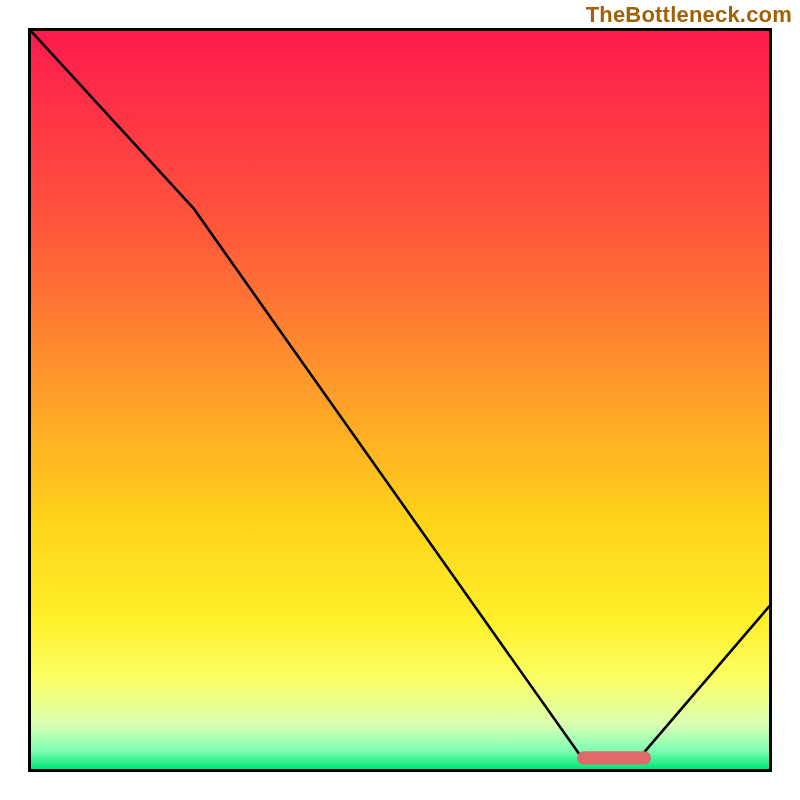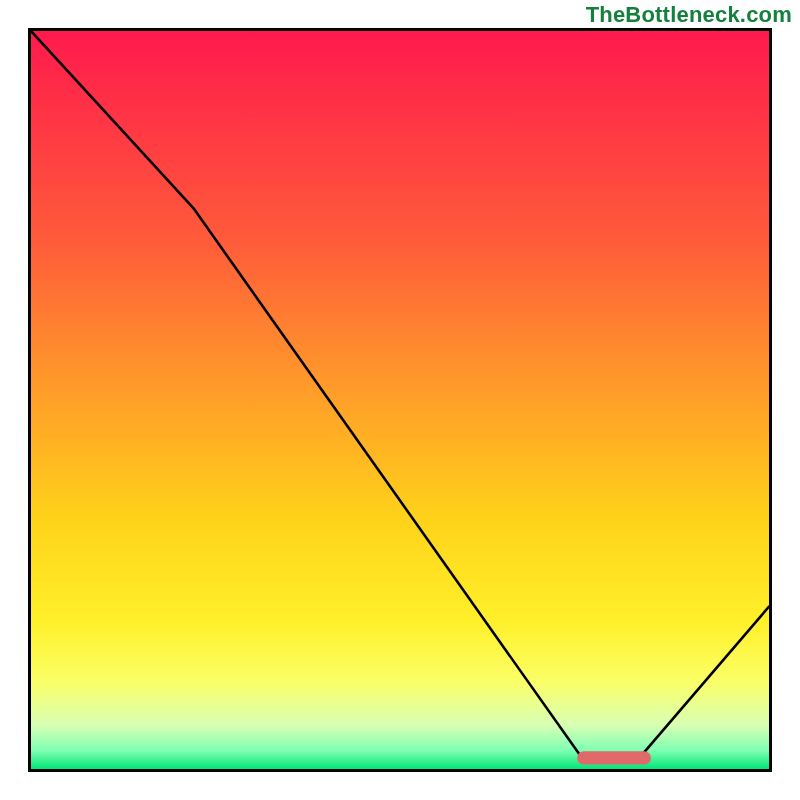--- a/index.html
+++ b/index.html
@@ -15,21 +15,21 @@
     position: relative;
     width: 800px;
     height: 800px;
   }
   .watermark {
     position: absolute;
     top: 2px;
     right: 8px;
     font-size: 22px;
     font-weight: 600;
-    color: #15803d;
+    color: #a16207;
     letter-spacing: 0.2px;
     z-index: 10;
   }
   .plot {
     position: absolute;
     left: 28px;
     top: 28px;
     width: 744px;
     height: 744px;
     border: 3px solid #000;

